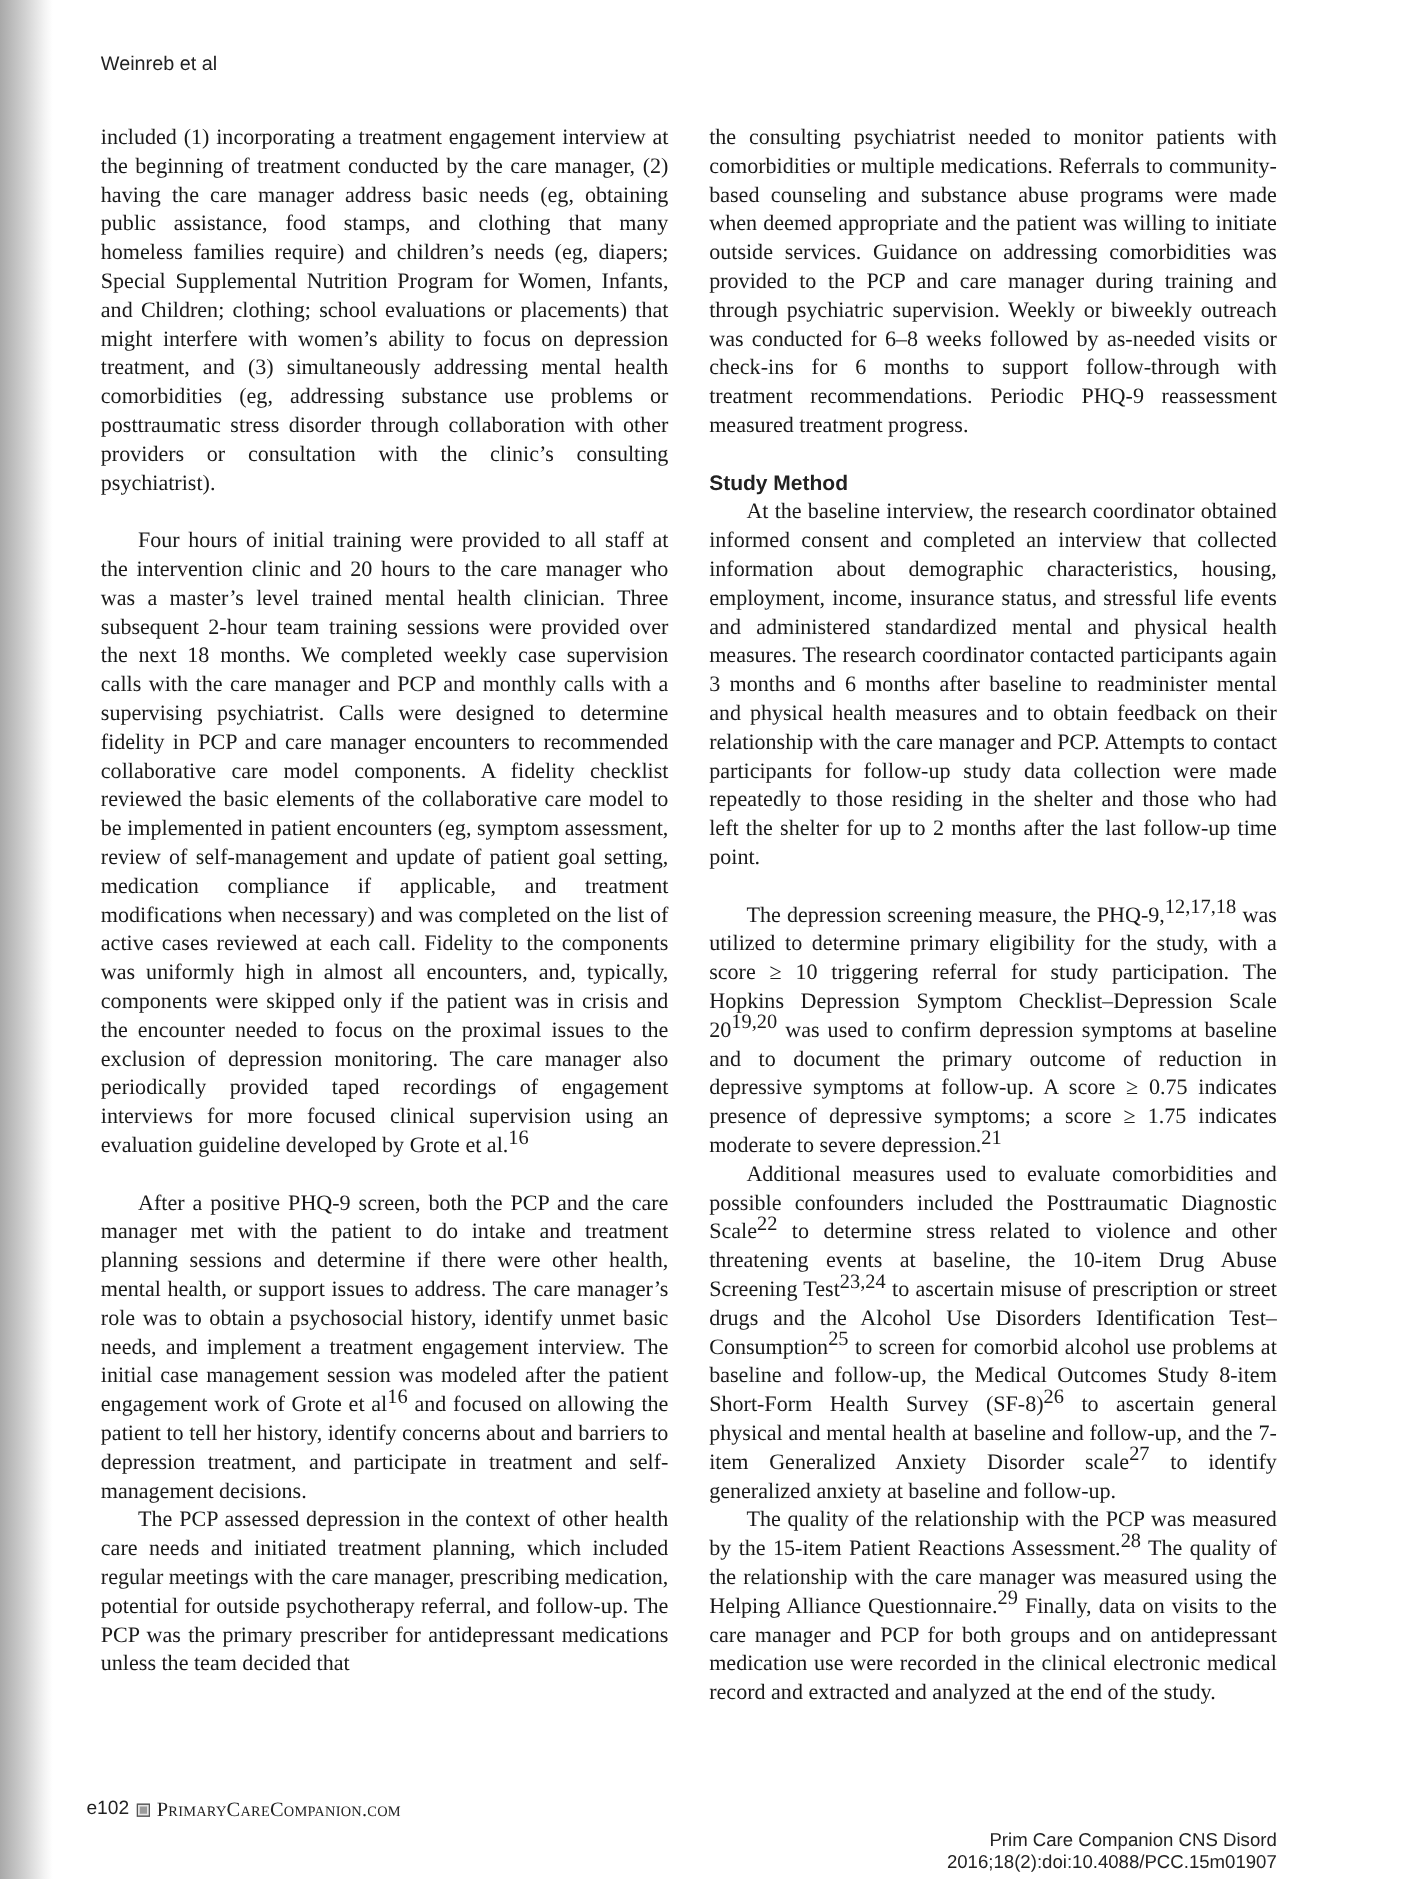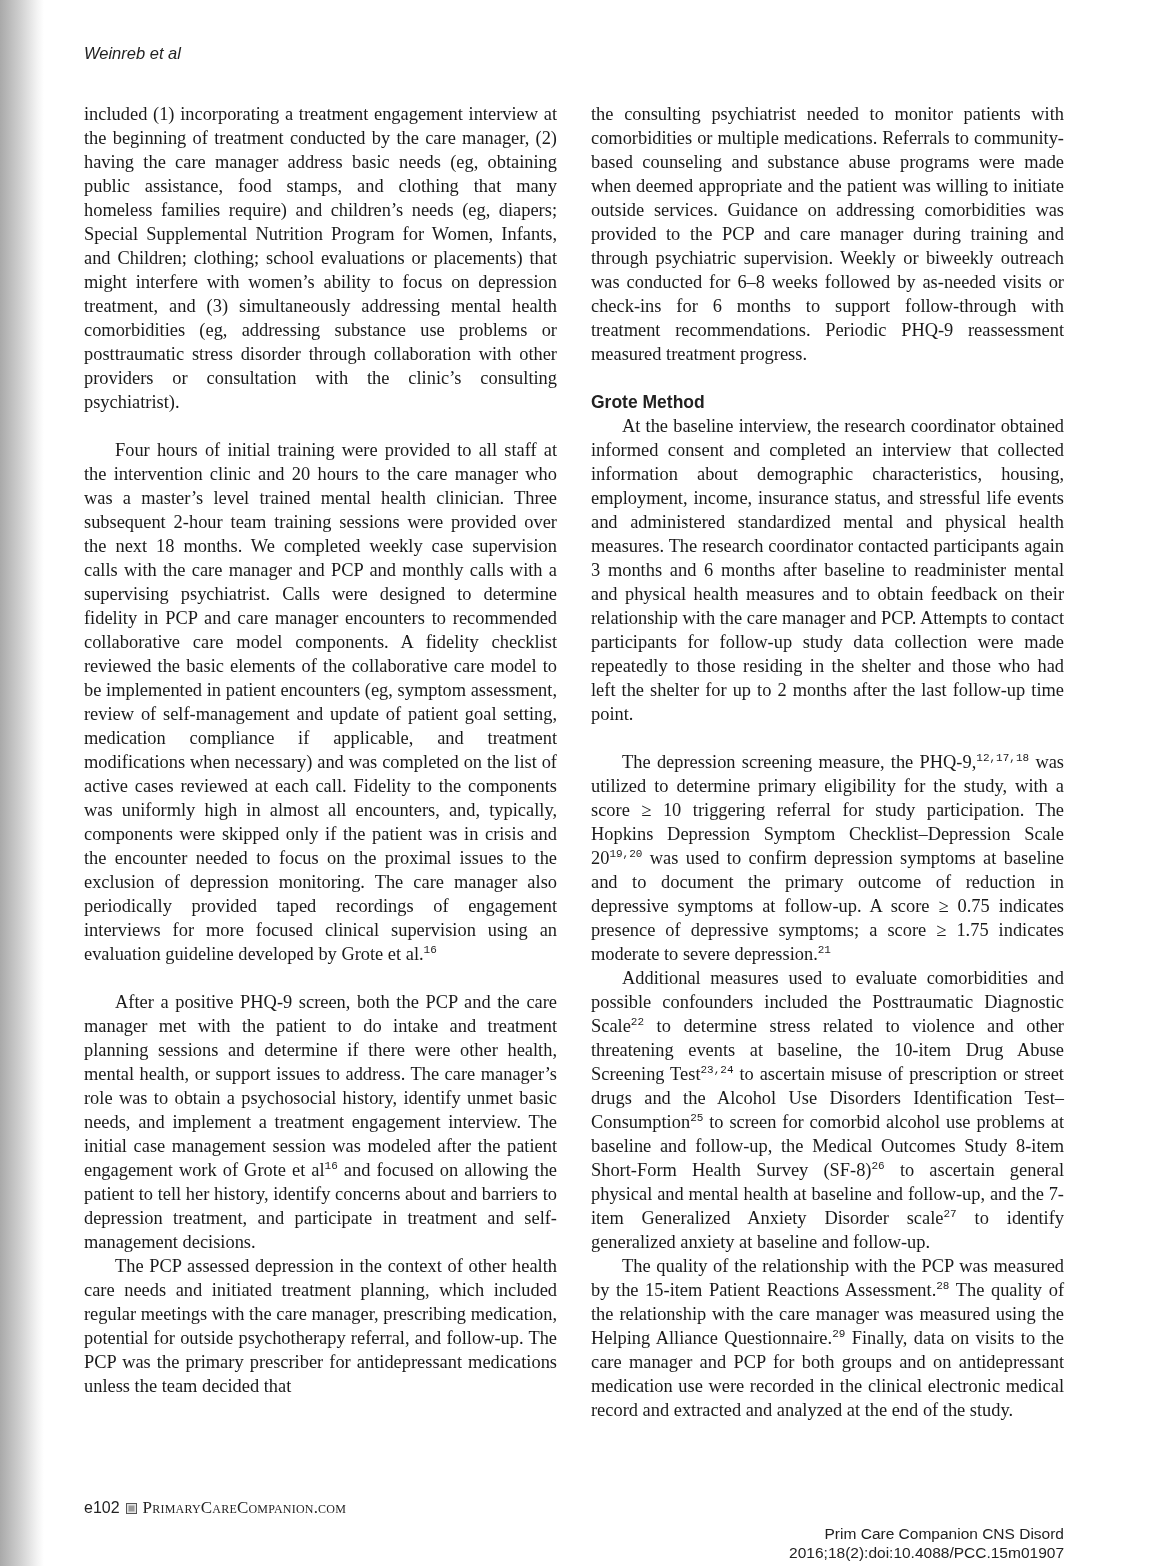--- a/index.html
+++ b/index.html
@@ -9,39 +9,39 @@
     font-family: "Liberation Serif", "DejaVu Serif", serif;
     color: #1a1a1a;
   }
   .edge {
     position: absolute; left: 0; top: 0; width: 44px; height: 1566px;
     background: linear-gradient(to right, #a9a9a9 0%, #cfcfcf 45%, #f4f4f4 85%, #ffffff 100%);
   }
   .running-head {
     position: absolute; left: 84px; top: 44px;
     font-family: "Liberation Sans", "DejaVu Sans", sans-serif;
-    font-size: 16.5px; color: #222; font-style: italic;
+    font-size: 16.5px; color: #222;
   }
   .col {
     position: absolute; top: 102px; width: 473px;
     font-size: 18.4px; line-height: 24px;
     text-align: justify;
   }
   .col.left { left: 84px; }
   .col.right { left: 591px; }
   .col p { margin: 0; text-indent: 31px; hyphens: manual; }
   .col p.cont { text-indent: 0; }
   .col h2 {
     margin: 0; font-family: "Liberation Sans", "DejaVu Sans", sans-serif;
     font-weight: bold; font-size: 17.5px; line-height: 24px; color: #222;
   }
   .gap { height: 24px; }
-  sup { font-size: 11px; line-height: 0; vertical-align: 7px; font-family: Liberation Mono, monospace; }
+  sup { font-size: 17px; line-height: 0; vertical-align: 7px; }
   .footer-left {
-    position: absolute; left: 84px; top: 1498px;
+    position: absolute; left: 72px; top: 1498px;
     font-size: 16px; color: #222;
     display: flex; align-items: center; gap: 6px;
   }
   .footer-left .page-num { font-family: "Liberation Sans", "DejaVu Sans", sans-serif; }
   .footer-left .site { font-variant: small-caps; font-size: 17px; letter-spacing: 0.2px; }
   .sq-icon {
     display: inline-block; width: 9px; height: 9px;
     border: 1.5px solid #555; background: #9a9a9a;
     box-shadow: inset 0 0 0 1.5px #e6e6e6;
   }
@@ -63,21 +63,21 @@
   <div class="gap"></div>
   <p><span>Four hours of initial training were provided to all staff at the intervention clinic and 20 hours to the care manager who was a master’s level trained mental health clinician. Three subsequent 2-hour team training sessions were provided over the next 18 months. We completed weekly case supervision calls with the care manager and PCP and monthly calls with a supervising psychiatrist. Calls were designed to determine fidelity in PCP and care manager encounters to recommended collaborative care model components. A fidelity checklist reviewed the basic elements of the collaborative care model to be implemented in patient encounters (eg, symptom assessment, review of self-management and update of patient goal setting, medication compliance if applicable, and treatment modifications when necessary) and was completed on the list of active cases reviewed at each call. Fidelity to the components was uniformly high in almost all encounters, and, typically, components were skipped only if the patient was in crisis and the encounter needed to focus on the proximal issues to the exclusion of depression monitoring. The care manager also periodically provided taped recordings of engagement interviews for more focused clinical supervision using an evaluation guideline developed by Grote et al.</span><sup>16</sup></p>
   <div class="gap"></div>
   <p><span>After a positive PHQ-9 screen, both the PCP and the care manager met with the patient to do intake and treatment planning sessions and determine if there were other health, mental health, or support issues to address. The care manager’s role was to obtain a psychosocial history, identify unmet basic needs, and implement a treatment engagement interview. The initial case management session was modeled after the patient engagement work of Grote et al</span><sup>16</sup><span> and focused on allowing the patient to tell her history, identify concerns about and barriers to depression treatment, and participate in treatment and self-management decisions.</span></p>
   <p>The PCP assessed depression in the context of other health care needs and initiated treatment planning, which included regular meetings with the care manager, prescribing medication, potential for outside psychotherapy referral, and follow-up. The PCP was the primary prescriber for antidepressant medications unless the team decided that</p>
 </div>
 
 <div class="col right">
   <p class="cont">the consulting psychiatrist needed to monitor patients with comorbidities or multiple medications. Referrals to community-based counseling and substance abuse programs were made when deemed appropriate and the patient was willing to initiate outside services. Guidance on addressing comorbidities was provided to the PCP and care manager during training and through psychiatric supervision. Weekly or biweekly outreach was conducted for 6–8 weeks followed by as-needed visits or check-ins for 6 months to support follow-through with treatment recommendations. Periodic PHQ-9 reassessment measured treatment progress.</p>
   <div class="gap"></div>
-  <h2>Grote Method</h2>
+  <h2>Study Method</h2>
   <p>At the baseline interview, the research coordinator obtained informed consent and completed an interview that collected information about demographic characteristics, housing, employment, income, insurance status, and stressful life events and administered standardized mental and physical health measures. The research coordinator contacted participants again 3 months and 6 months after baseline to readminister mental and physical health measures and to obtain feedback on their relationship with the care manager and PCP. Attempts to contact participants for follow-up study data collection were made repeatedly to those residing in the shelter and those who had left the shelter for up to 2 months after the last follow-up time point.</p>
   <div class="gap"></div>
   <p><span>The depression screening measure, the PHQ-9,</span><sup>12,17,18</sup><span> was utilized to determine primary eligibility for the study, with a score ≥ 10 triggering referral for study participation. The Hopkins Depression Symptom Checklist–Depression Scale 20</span><sup>19,20</sup><span> was used to confirm depression symptoms at baseline and to document the primary outcome of reduction in depressive symptoms at follow-up. A score ≥ 0.75 indicates presence of depressive symptoms; a score ≥ 1.75 indicates moderate to severe depression.</span><sup>21</sup></p>
   <p><span>Additional measures used to evaluate comorbidities and possible confounders included the Posttraumatic Diagnostic Scale</span><sup>22</sup><span> to determine stress related to violence and other threatening events at baseline, the 10-item Drug Abuse Screening Test</span><sup>23,24</sup><span> to ascertain misuse of prescription or street drugs and the Alcohol Use Disorders Identification Test–Consumption</span><sup>25</sup><span> to screen for comorbid alcohol use problems at baseline and follow-up, the Medical Outcomes Study 8-item Short-Form Health Survey (SF-8)</span><sup>26</sup><span> to ascertain general physical and mental health at baseline and follow-up, and the 7-item Generalized Anxiety Disorder scale</span><sup>27</sup><span> to identify generalized anxiety at baseline and follow-up.</span></p>
   <p><span>The quality of the relationship with the PCP was measured by the 15-item Patient Reactions Assessment.</span><sup>28</sup><span> The quality of the relationship with the care manager was measured using the Helping Alliance Questionnaire.</span><sup>29</sup><span> Finally, data on visits to the care manager and PCP for both groups and on antidepressant medication use were recorded in the clinical electronic medical record and extracted and analyzed at the end of the study.</span></p>
 </div>
 
 <div class="footer-left">
   <span class="page-num">e102</span>
   <span class="sq-icon"></span>

